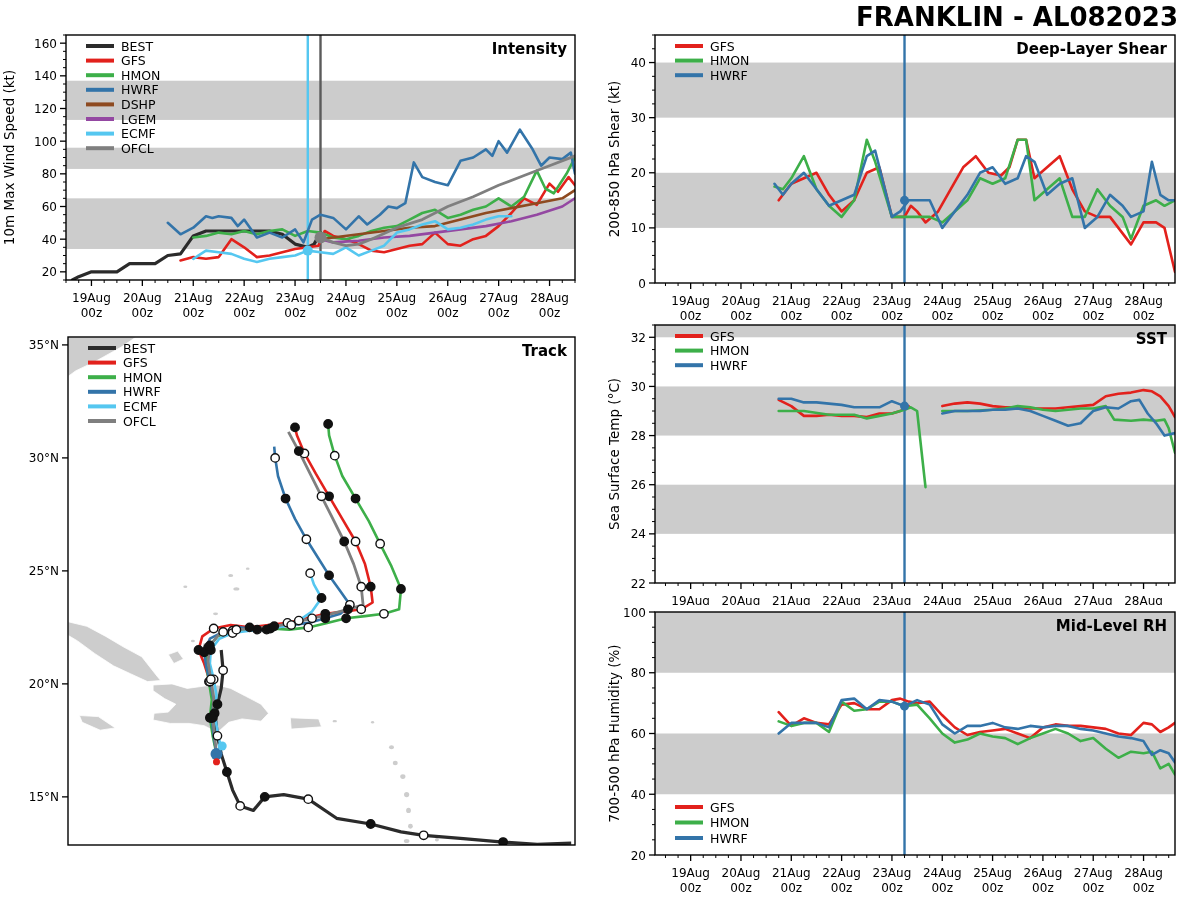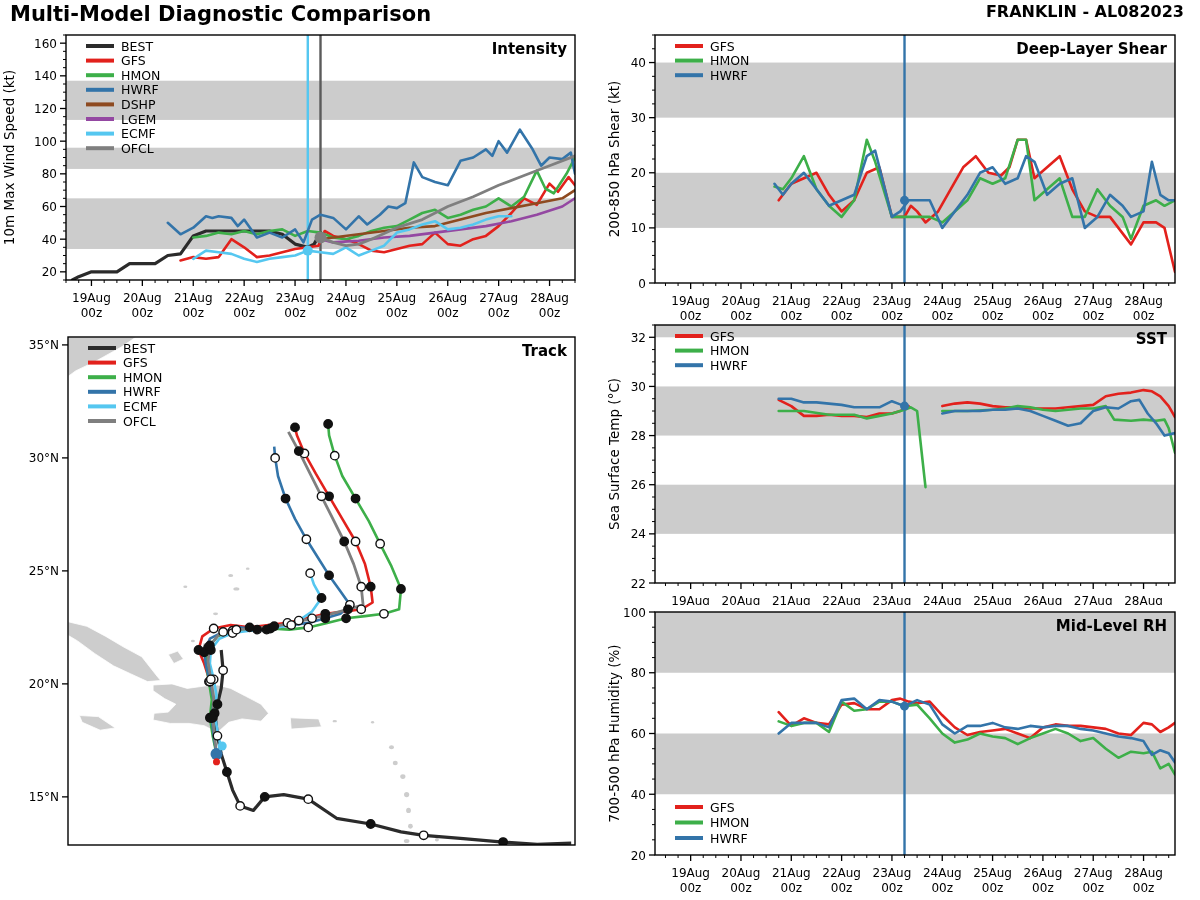--- a/index.html
+++ b/index.html
@@ -1,30 +1,29 @@
 <!DOCTYPE html>
 <html><head>
 <meta charset="utf-8">
 <style>
   html,body{margin:0;padding:0;background:#fff;}
   #app{position:relative;width:1200px;height:900px;background:#fff;overflow:hidden;
        font-family:"DejaVu Sans","Liberation Sans",sans-serif;}
   .hdr{position:absolute;top:2px;font-weight:bold;font-size:21px;color:#000;white-space:nowrap;}
   #title-left{left:10px;}
-  #title-right{right:16px;font-size:16px;}
+  #title-right{right:22px;font-size:26px;}
   .panel{position:absolute;}
   .panel svg{display:block;}
   #logo{position:absolute;left:6px;top:846px;width:140px;height:52px;}
   #logo svg{display:block;}
 </style>
 </head>
 <body>
 <div id="app">
 
-  <div class="hdr" id="title-left">Multi-Model Diagnostic Comparison</div>
   <div class="hdr" id="title-right">FRANKLIN - AL082023</div>
 
   <div class="panel" style="left: 0px; top: 28px; width: 600px; height: 304px;">
       <svg width="600" height="304">
         <rect x="66" y="170.33333333333331" width="509" height="50.633333333333354" fill="#cccccc"></rect>
         <rect x="66" y="119.7" width="509" height="21.233333333333334" fill="#cccccc"></rect>
         <rect x="66" y="52.733333333333334" width="509" height="39.2" fill="#cccccc"></rect>
         <line x1="307.775" y1="7" x2="307.775" y2="252" stroke="#55c7f0" stroke-width="2.4"></line>
         <line x1="320.5" y1="7" x2="320.5" y2="252" stroke="#5a5a5a" stroke-width="2.4"></line>
         <clipPath id="clip-intensity">

